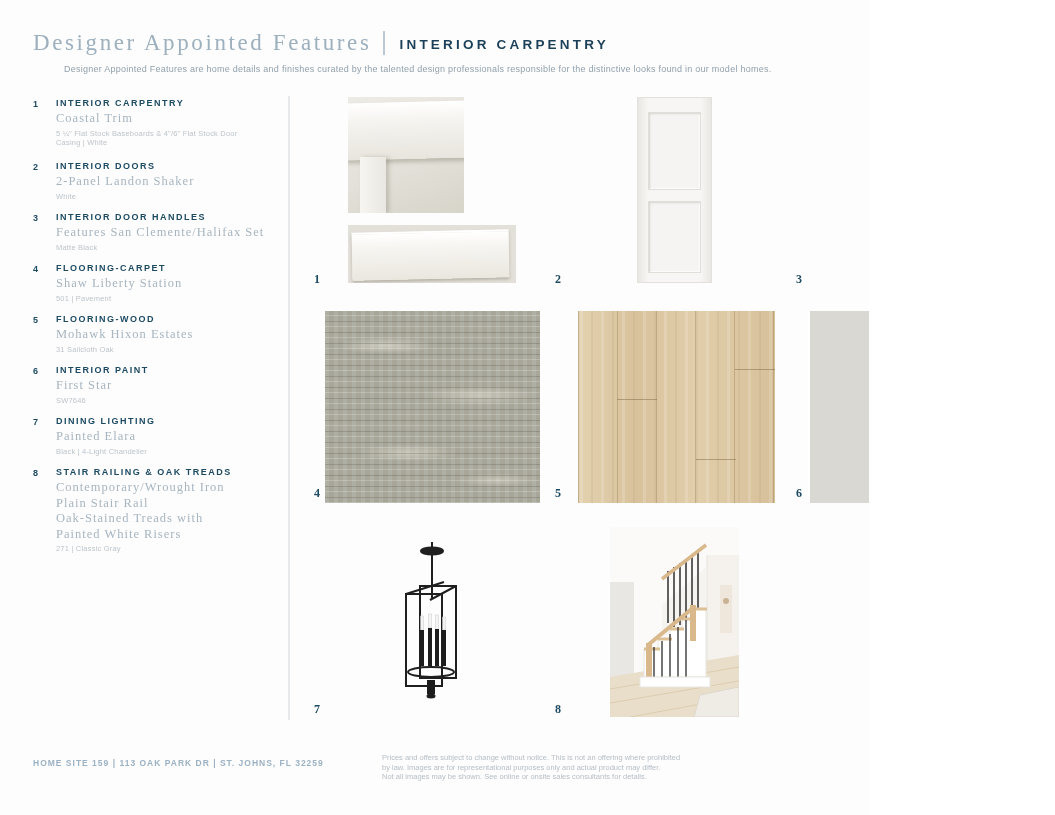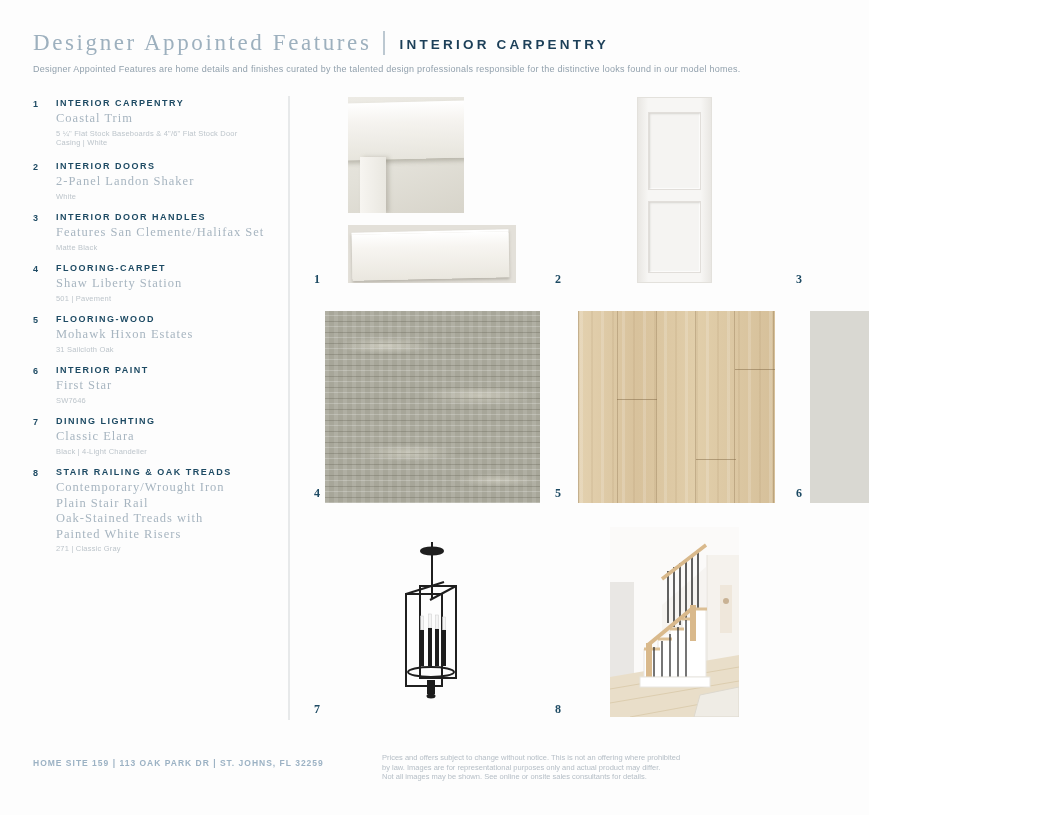--- a/index.html
+++ b/index.html
@@ -6,21 +6,21 @@
   html,body { background:#ffffff; }
   body { font-family:"Liberation Sans", sans-serif; }
   .page { position:relative; width:869px; height:815px; background:#fdfdfd; overflow:hidden; }
 
   
   .header { position:absolute; left:33px; top:30px; }
   .title-row { display:flex; align-items:center; }
   .page-title { font-family:"Liberation Serif", serif; font-weight:400; font-size:23px; letter-spacing:2.6px; color:#9db0be; }
   .title-sep { width:2px; height:24px; background:#bcc8d1; margin:0 14px 0 12px; }
   .page-subtitle { font-size:13.5px; font-weight:600; letter-spacing:3.2px; color:#1c3f58; padding-top:3px; }
-  .page-desc { margin-top:8px; font-size:9px; letter-spacing:0.25px; color:#92a1ad; }
+  .page-desc { margin-top:8px; font-size:9px; letter-spacing:0.25px; color:#92a1ad;margin-left:31px; }
 
   
   .divider-v { position:absolute; left:288px; top:96px; width:2px; height:624px; background:#e7e9ea; }
   .sidebar { position:absolute; left:33px; top:98px; width:253px; }
   .sel-item { position:absolute; left:0; display:grid; grid-template-columns:23px 1fr; width:253px; }
   .item-0{top:0px;} .item-1{top:63px;} .item-2{top:114px;} .item-3{top:165px;}
   .item-4{top:216px;} .item-5{top:267px;} .item-6{top:318px;} .item-7{top:369px;}
   .sel-num { font-size:9px; font-weight:700; color:#1d4a63; padding-top:1px; }
   .sel-cat { font-size:9px; font-weight:700; letter-spacing:1.5px; color:#1d4a63; }
   .sel-name { font-family:"Liberation Serif", serif; font-size:12.5px; letter-spacing:1px; color:#a7b5c0; line-height:15.5px; margin-top:3px; white-space:pre-line; }
@@ -152,21 +152,21 @@
       <span>
         <div class="sel-cat">INTERIOR PAINT</div>
         <div class="sel-name">First Star</div>
         <div class="sel-detail">SW7646</div>
       </span>
     </div>
     <div class="sel-item item-6">
       <span class="sel-num">7</span>
       <span>
         <div class="sel-cat">DINING LIGHTING</div>
-        <div class="sel-name">Classic Elara</div>
+        <div class="sel-name">Painted Elara</div>
         <div class="sel-detail">Black |  4-Light Chandelier</div>
       </span>
     </div>
     <div class="sel-item item-7">
       <span class="sel-num">8</span>
       <span>
         <div class="sel-cat">STAIR RAILING &amp; OAK TREADS</div>
         <div class="sel-name">Contemporary/Wrought Iron
 Plain Stair Rail
 Oak-Stained Treads with

